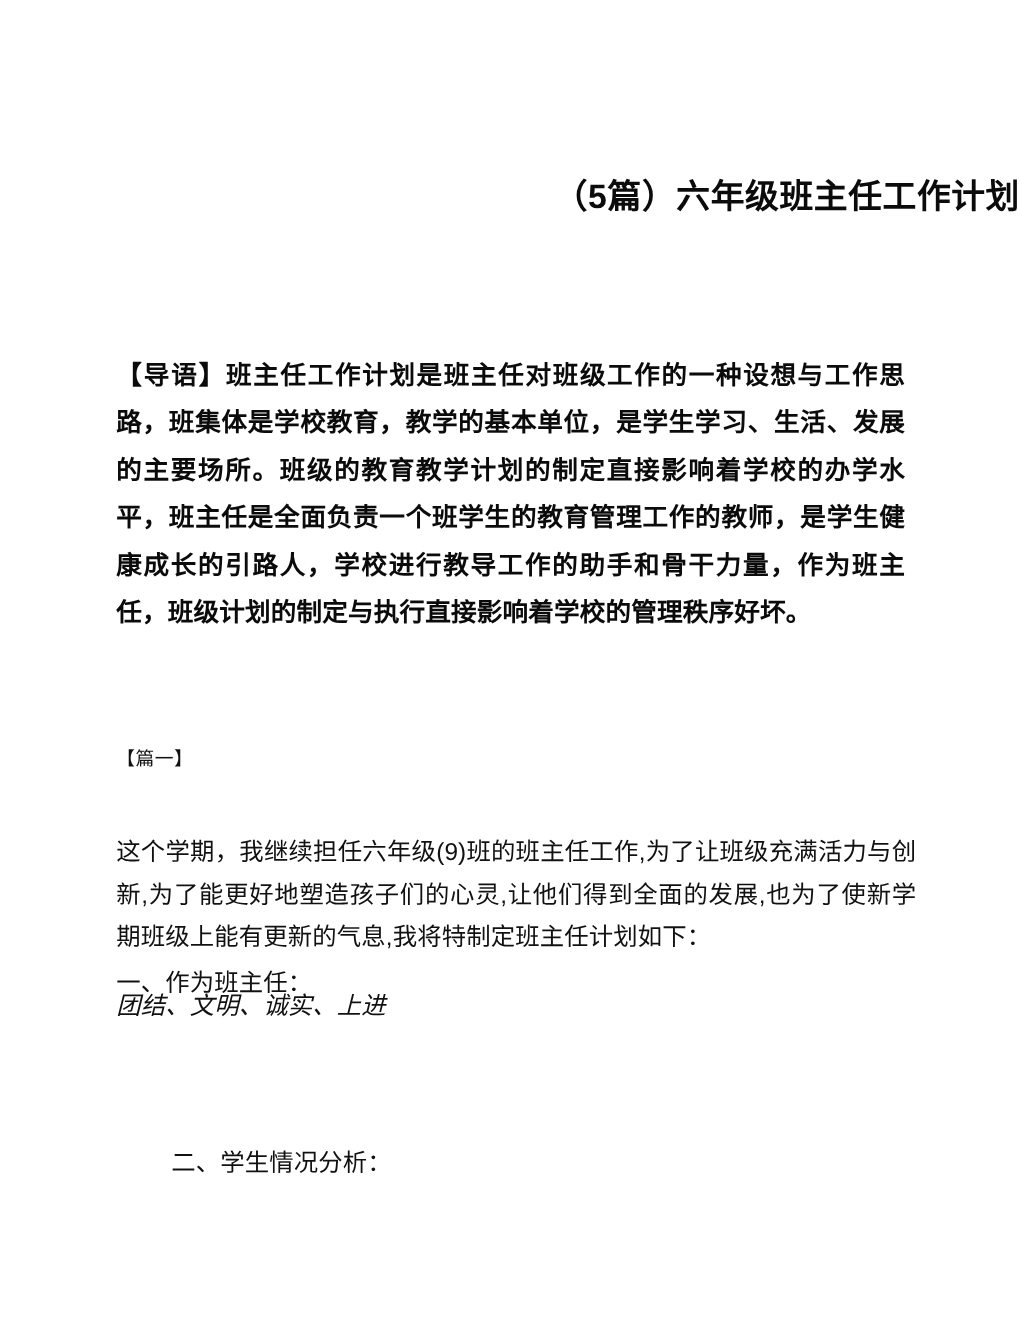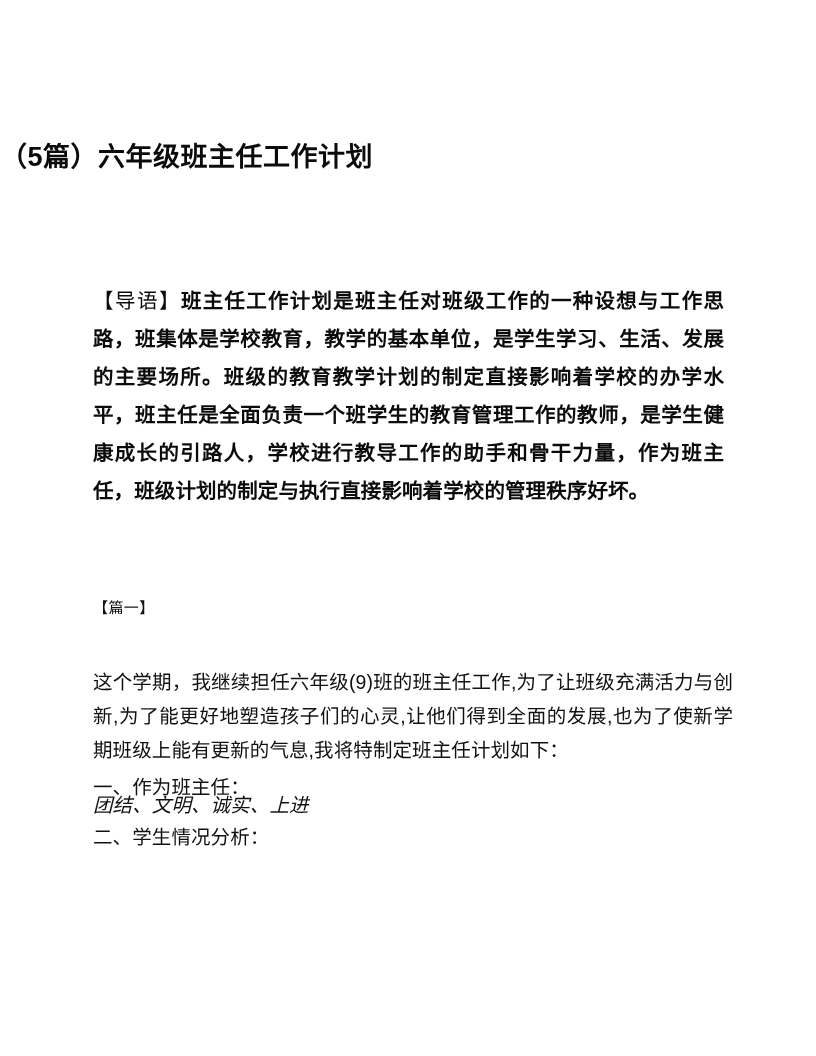--- a/index.html
+++ b/index.html
@@ -23,21 +23,21 @@
     overflow: hidden;
     box-sizing: border-box;
   }
 
   
   .doc-title {
     position: absolute;
     left: 0;
     top: 119px;
     width: 816px;
-    text-align: left;
+    text-align: right;
     font-size: 27px;
     line-height: 40px;
     font-weight: 700;
     letter-spacing: 0.5px;
     color: #0b0b0b;
   }
 
   
   .intro-block {
     position: absolute;
@@ -47,21 +47,21 @@
     font-size: 20.5px;
     line-height: 38px;
     font-weight: 700;
     color: #0b0b0b;
     text-align: justify;
     text-justify: inter-ideograph;
     text-align-last: left;
     letter-spacing: 0.1px;
   }
   .intro-block .lead-tag {
-    font-weight: 400;
+    font-weight: 700;
     letter-spacing: 0.3px;
   }
 
   
   .section-marker {
     position: absolute;
     left: 93px;
     top: 593px;
     width: 640px;
     font-size: 15px;
@@ -83,21 +83,21 @@
   }
   .body-para.p-opening {
     top: 645px;
     width: 640px;
     text-align: justify;
     text-justify: inter-ideograph;
     text-align-last: left;
   }
   .body-para.p-heading-1 { top: 750px; width: 600px; }
   .body-para.p-list-1    { top: 768px; width: 600px; font-style: italic; }
-  .body-para.p-heading-2 { top: 800px; width: 600px; }
+  .body-para.p-heading-2 { top: 894px; width: 600px; margin-left: 44px; }
 </style>
 </head>
 <body>
 
 <div class="page">
 
   <h1 class="doc-title">（5篇）六年级班主任工作计划</h1>
 
   <div class="intro-block"><span class="lead-tag">【导语】</span><span>班主任工作计划是班主任对班级工作的一种设想与工作思路，班集体是学校教育，教学的基本单位，是学生学习、生活、发展的主要场所。班级的教育教学计划的制定直接影响着学校的办学水平，班主任是全面负责一个班学生的教育管理工作的教师，是学生健康成长的引路人，学校进行教导工作的助手和骨干力量，作为班主任，班级计划的制定与执行直接影响着学校的管理秩序好坏。</span></div>
 

